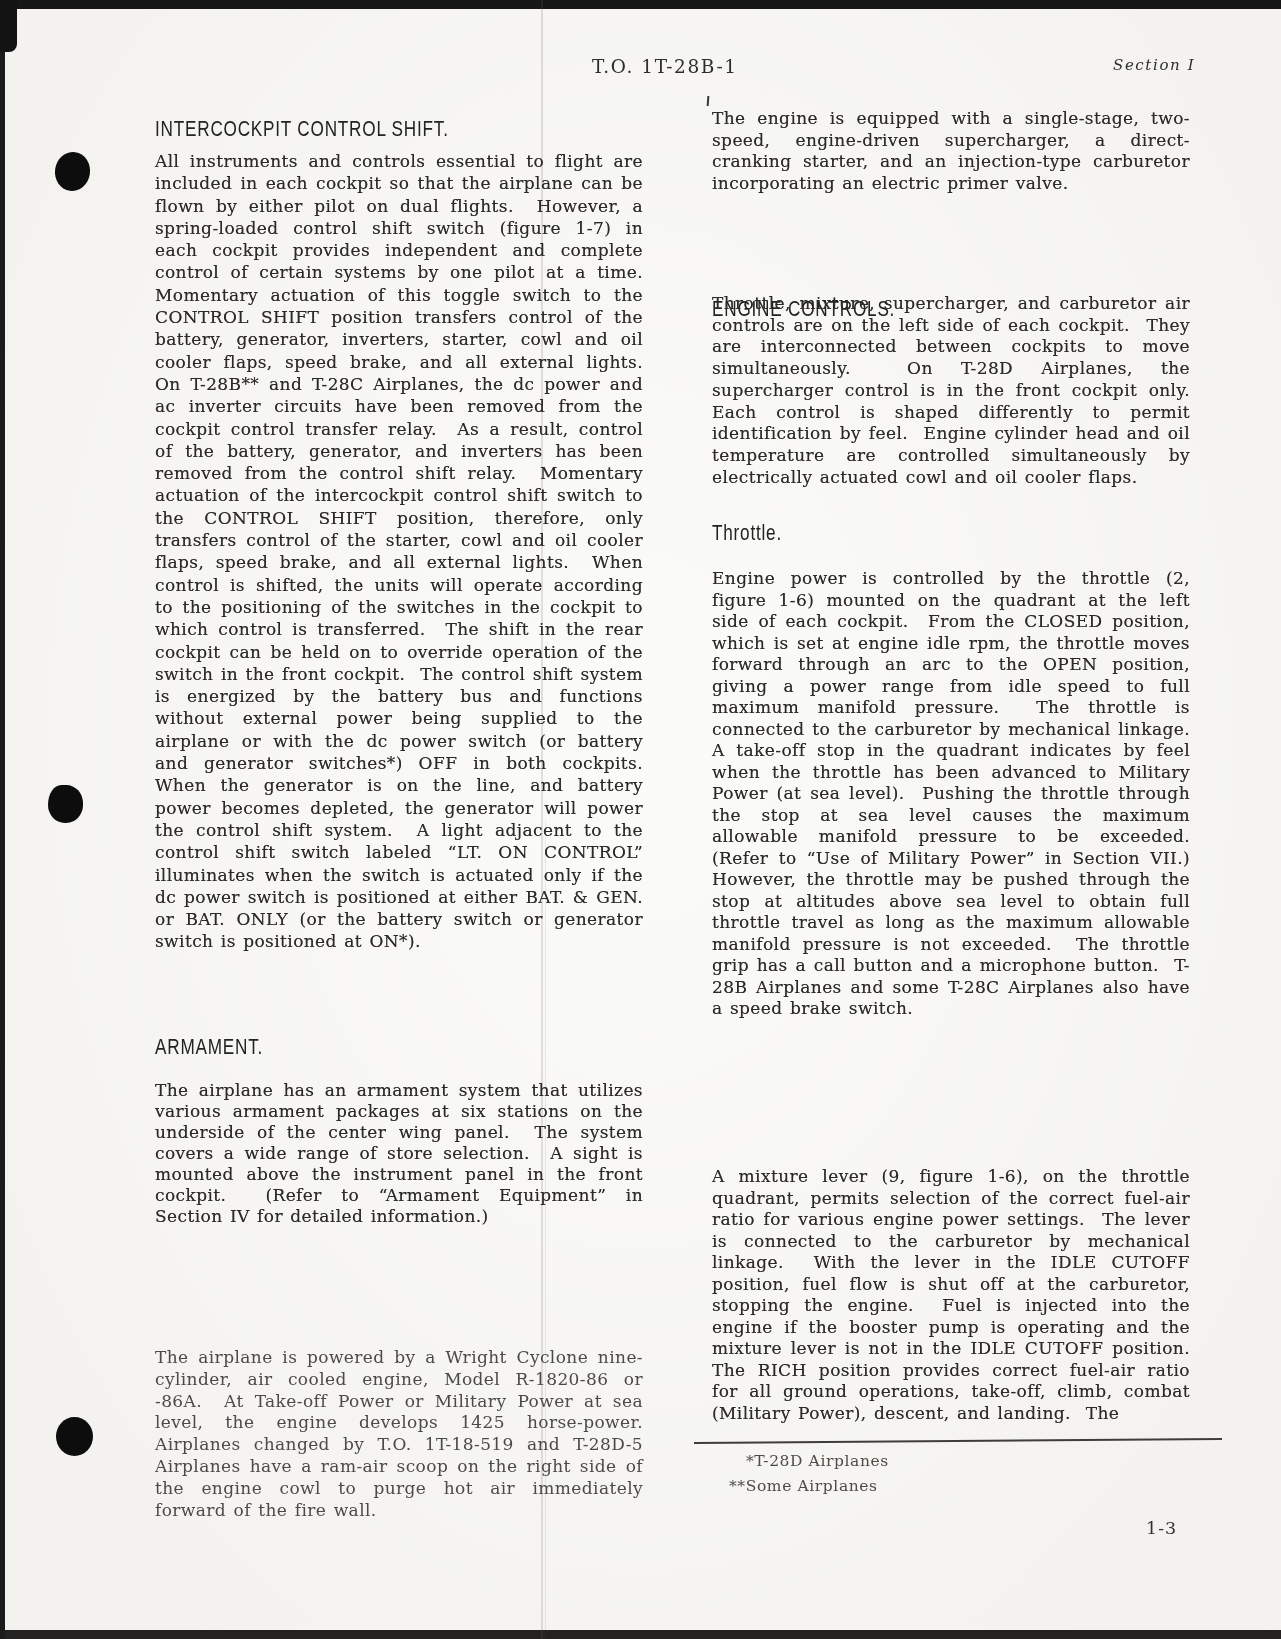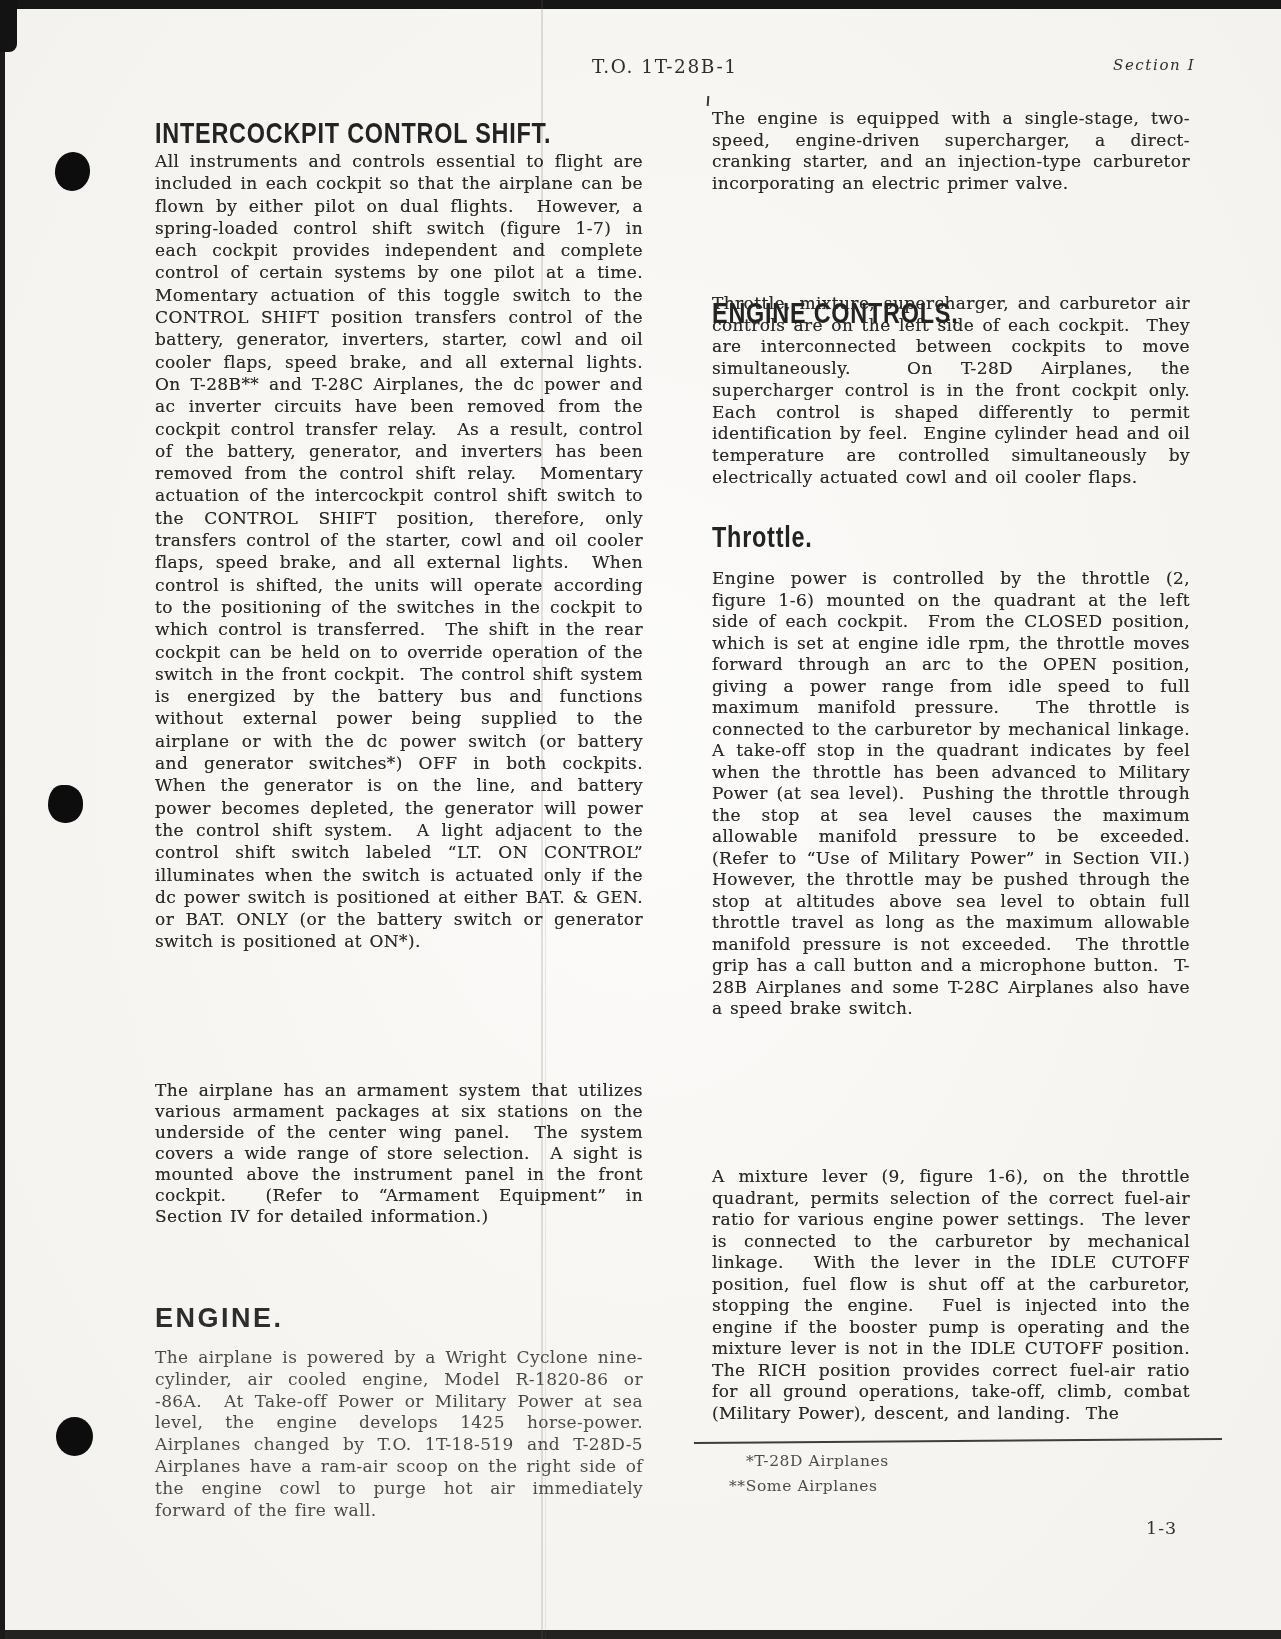--- a/index.html
+++ b/index.html
@@ -50,21 +50,21 @@
   }
   .lh-a{line-height:22.3px;}
   .lh-b{line-height:21px;}
   .lh-c{line-height:21.8px;}
   .lh-d{line-height:21.7px;}
   .lh-e{line-height:21.5px;}
   .faded{color:#4c4a47;text-shadow:none;}
 
   .head-cond{
     font-family:"Liberation Sans", sans-serif;
-    font-weight:bold;color:#232323;font-size:30px;
+    font-weight:normal;color:#232323;font-size:22px;
     letter-spacing:1px;white-space:nowrap;
   }
   .head-cond > span{display:inline-block;transform:scaleX(0.78);transform-origin:0 50%;}
   .head-wide{
     font-family:"Liberation Sans", sans-serif;
     font-weight:bold;color:#2d2d2d;font-size:27px;letter-spacing:2.5px;white-space:nowrap;
   }
   .note-row{display:flex;align-items:flex-start;}
   .note-label{
     font-family:"Liberation Sans", sans-serif;font-weight:bold;
@@ -100,23 +100,25 @@
   <div class="ink-tick"></div>
 
   <div class="hdr hdr-doc">T.O. 1T-28B-1</div>
   <div class="hdr hdr-sec">Section I</div>
 
   <div class="abs col-left head-cond" style="top:116px;">
     <span>INTERCOCKPIT CONTROL SHIFT.</span>
   </div>
   <div class="abs col-left body-text lh-a" style="top:150px;">All instruments and controls essential to flight are included in each cockpit so that the airplane can be flown by either pilot on dual flights.  However, a spring-loaded control shift switch (figure 1-7) in each cockpit provides independent and complete control of certain systems by one pilot at a time.  Momentary actuation of this toggle switch to the CONTROL SHIFT position transfers control of the battery, generator, inverters, starter, cowl and oil cooler flaps, speed brake, and all external lights.  On T-28B** and T-28C Airplanes, the dc power and ac inverter circuits have been removed from the cockpit control transfer relay.  As a result, control of the battery, generator, and inverters has been removed from the control shift relay.  Momentary actuation of the intercockpit control shift switch to the CONTROL SHIFT position, therefore, only transfers control of the starter, cowl and oil cooler flaps, speed brake, and all external lights.  When control is shifted, the units will operate according to the positioning of the switches in the cockpit to which control is transferred.  The shift in the rear cockpit can be held on to override operation of the switch in the front cockpit.  The control shift system is energized by the battery bus and functions without external power being supplied to the airplane or with the dc power switch (or battery and generator switches*) OFF in both cockpits.  When the generator is on the line, and battery power becomes depleted, the generator will power the control shift system.  A light adjacent to the control shift switch labeled “LT. ON CONTROL” illuminates when the switch is actuated only if the dc power switch is positioned at either BAT. &amp; GEN. or BAT. ONLY (or the battery switch or generator switch is positioned at ON*).</div>
 
+  <div class="abs col-left head-cond" style="top:1034px;">
+    <span>ARMAMENT.</span>
+  </div>
   <div class="abs col-left body-text lh-b" style="top:1080px;">The airplane has an armament system that utilizes various armament packages at six stations on the underside of the center wing panel.  The system covers a wide range of store selection.  A sight is mounted above the instrument panel in the front cockpit.  (Refer to “Armament Equipment” in Section IV for detailed information.)</div>
 
-  <div class="abs col-left head-wide" style="top:1303px;">ENGINE.</div>
   <div class="abs col-left body-text lh-c faded" style="top:1347px;">The airplane is powered by a Wright Cyclone nine-cylinder, air cooled engine, Model R-1820-86 or -86A.  At Take-off Power or Military Power at sea level, the engine develops 1425 horse-power.  Airplanes changed by T.O. 1T-18-519 and T-28D-5 Airplanes have a ram-air scoop on the right side of the engine cowl to purge hot air immediately forward of the fire wall.</div>
 
   <div class="abs col-right body-text lh-d" style="top:108px;">The engine is equipped with a single-stage, two-speed, engine-driven supercharger, a direct-cranking starter, and an injection-type carburetor incorporating an electric primer valve.</div>
 
   <div class="abs col-right head-cond" style="top:256px;margin-top:40px;">
     <span>ENGINE CONTROLS.</span>
   </div>
   <div class="abs col-right body-text lh-d" style="top:293px;">Throttle, mixture, supercharger, and carburetor air controls are on the left side of each cockpit.  They are interconnected between cockpits to move simultaneously.  On T-28D Airplanes, the supercharger control is in the front cockpit only.  Each control is shaped differently to permit identification by feel.  Engine cylinder head and oil temperature are controlled simultaneously by electrically actuated cowl and oil cooler flaps.</div>
 
   <div class="abs col-right head-cond" style="top:520px;">

